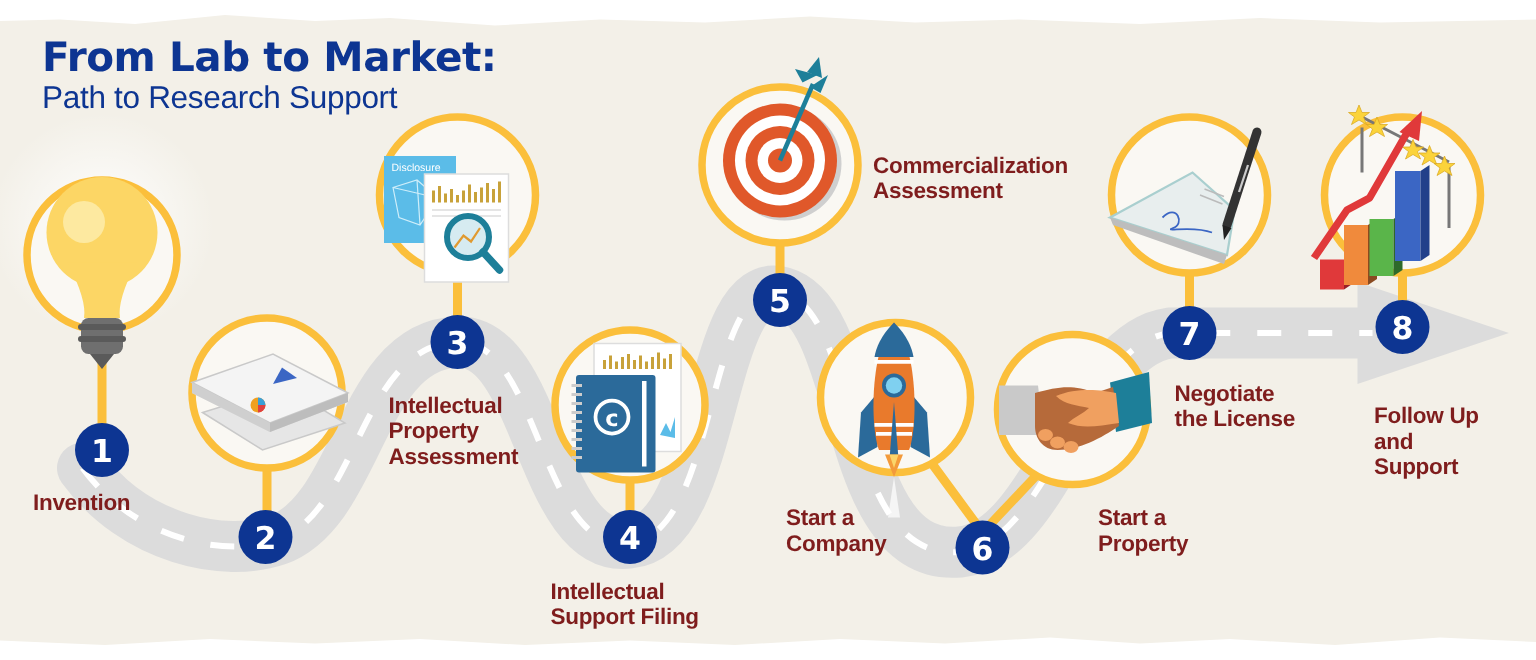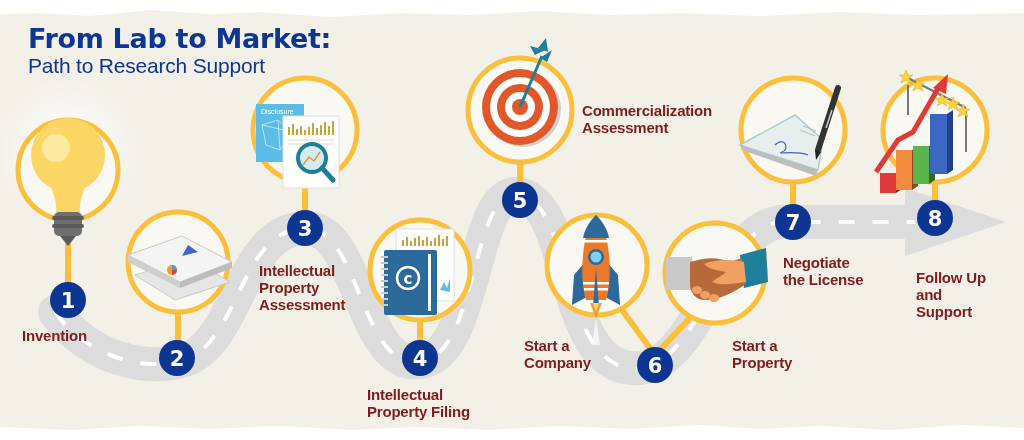--- a/index.html
+++ b/index.html
@@ -280,21 +280,21 @@
 <div class="step-label" style="left:22px; top:327px;">
   <div>Invention</div>
 </div>
 <div class="step-label" style="left:259px; top:262px;">
   <div>Intellectual</div>
   <div>Property</div>
   <div>Assessment</div>
 </div>
 <div class="step-label" style="left:367px; top:386px;">
   <div>Intellectual</div>
-  <div>Property Filing</div>
+  <div>Support Filing</div>
 </div>
 <div class="step-label" style="left:582px; top:102px;">
   <div>Commercialization</div>
   <div>Assessment</div>
 </div>
 <div class="step-label" style="left:524px; top:337px;">
   <div>Start a</div>
   <div>Company</div>
 </div>
 <div class="step-label" style="left:732px; top:337px;">

